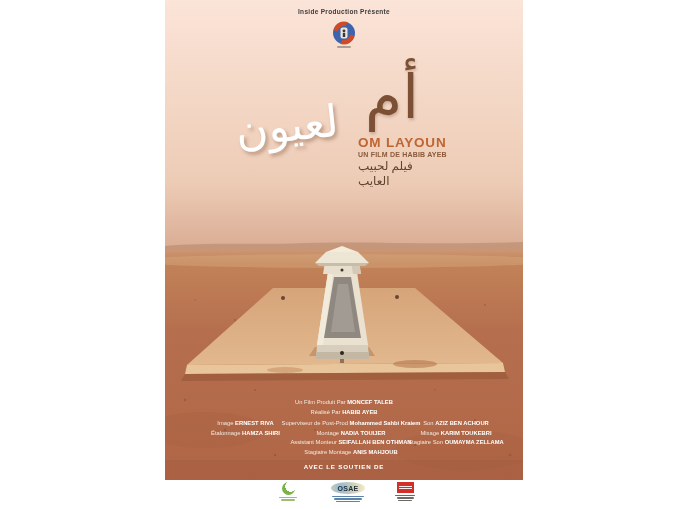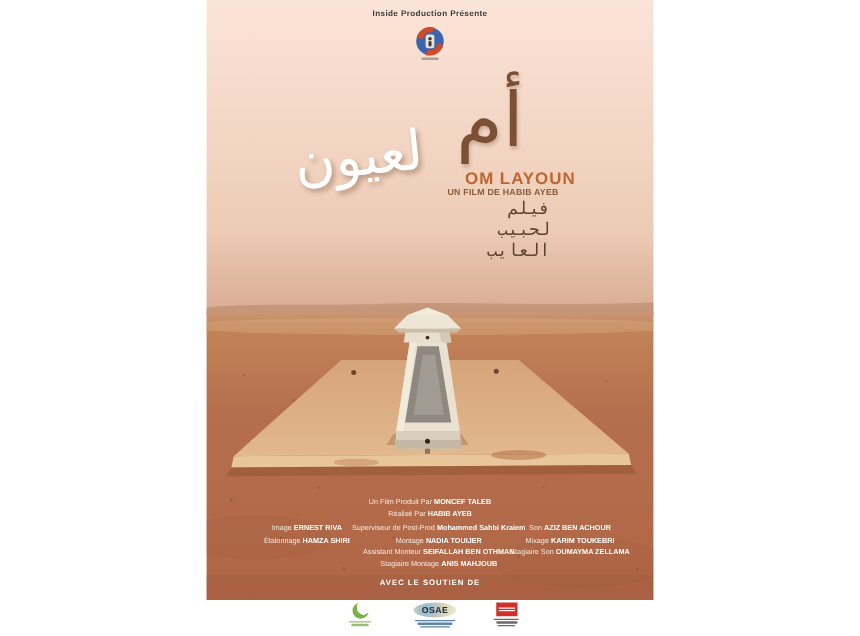--- a/index.html
+++ b/index.html
@@ -36,34 +36,34 @@
     text-align: center; text-shadow: 1px 2px 3px rgba(90,50,25,.25);
   }
   .t-arabic-secondary {
     position: absolute; top: 102px; left: 64px; width: 116px;
     font-family: "DejaVu Sans", sans-serif;
     font-size: 44px; line-height: 1.1; color: #ffffff;
     text-align: center; transform: rotate(-6deg);
     text-shadow: 2px 3px 4px rgba(90,45,20,.35);
   }
   .t-latin {
-    position: absolute; top: 135px; left: 207px; width: 92px;
+    position: absolute; top: 135px; left: 193px; width: 92px;
     font-size: 13.5px; font-weight: bold; letter-spacing: .8px;
     color: #bf6531; white-space: nowrap;
   }
   .t-byline {
     position: absolute; top: 151px; left: 193px; width: 84px;
     font-size: 7px; font-weight: bold; letter-spacing: .2px;
     color: #8a5a3a; white-space: nowrap;
   }
   .t-byline-ar {
     position: absolute; top: 159px; left: 193px; width: 82px;
-    direction: rtl; text-align: right;
-    font-family: Liberation Mono, monospace;
-    font-size: 14px; color: #5f432f;
+    direction: rtl; text-align: left;
+    font-family: Liberation Serif, serif;
+    font-size: 12px; color: #5f432f;
   }
 
   
   .credit-line { font-size: 5.8px; color: #f3e9de; line-height: 9.6px; white-space: nowrap; }
   .credit-line b { color: #ffffff; font-weight: bold; }
   .credits-top { position: absolute; top: 398px; left: 0; width: 100%; text-align: center; }
   .col { position: absolute; top: 419px; text-align: center; }
   .col-left   { left: 8px;   width: 145px; }
   .col-center { left: 111px; width: 150px; }
   .col-right  { left: 216px; width: 150px; }

